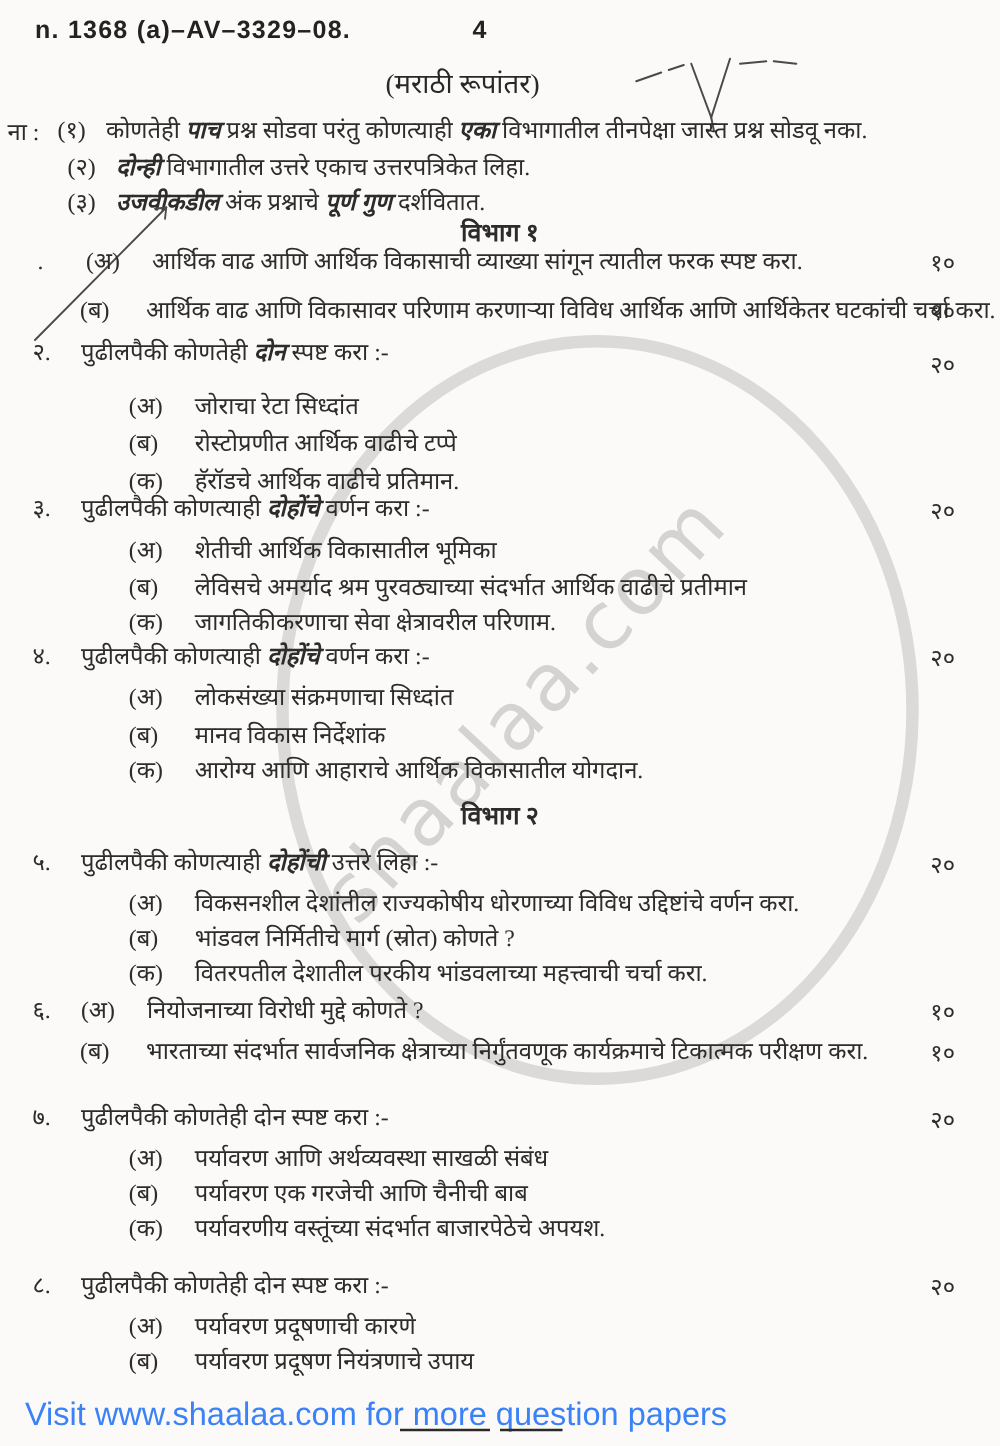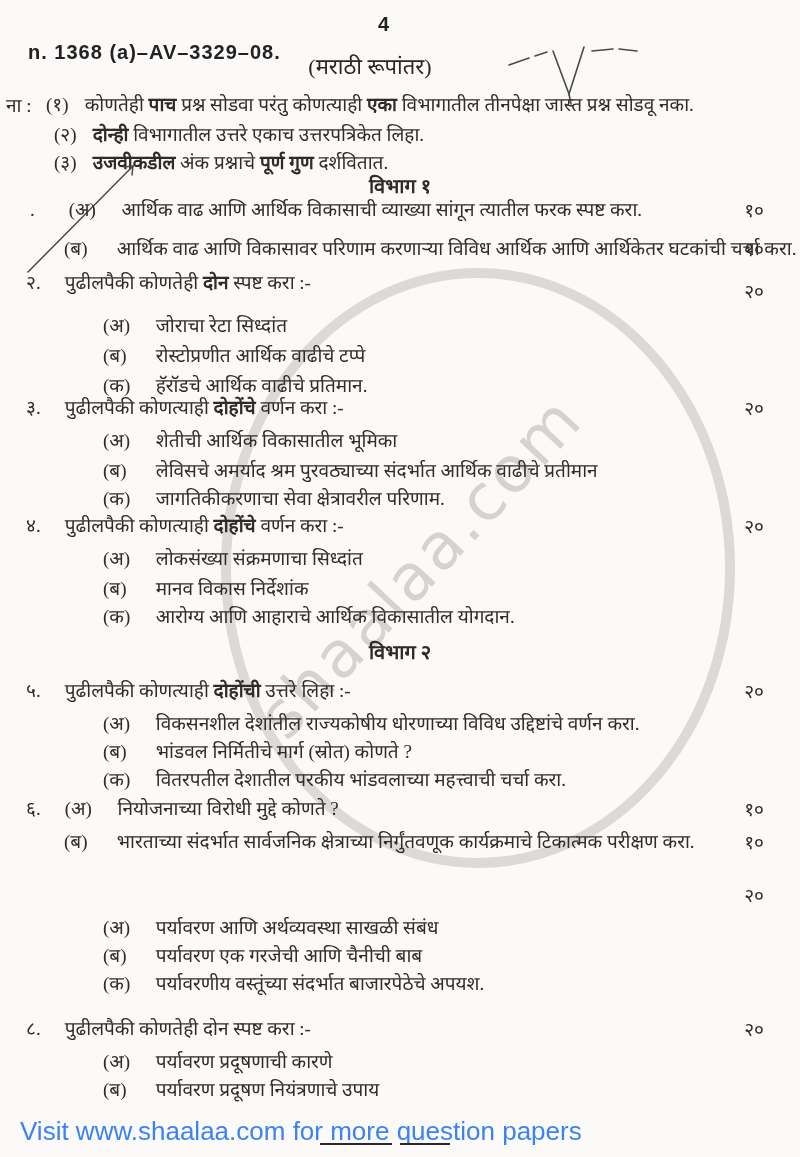--- a/index.html
+++ b/index.html
@@ -20,39 +20,38 @@
     font-family:"DejaVu Sans","Liberation Sans",sans-serif;
     font-size:64px;letter-spacing:3px;color:#d4d3d1;
     text-align:center;white-space:nowrap;pointer-events:none;
   }
   
   .docnum{
     position:absolute;left:28px;top:13px;
     font-family:"Liberation Sans","DejaVu Sans",sans-serif;
     font-weight:700;font-size:20px;letter-spacing:1px;color:#222;
     white-space:nowrap;
-    margin-top:28px;
   }
   .pagenum{
     position:absolute;left:378px;top:13px;
     font-family:"Liberation Sans","DejaVu Sans",sans-serif;
     font-weight:700;font-size:20px;color:#222;
   }
   .title{
     position:absolute;left:0;top:50px;width:740px;
     text-align:center;font-size:22px;color:#2a2826;
   }
   
   .row{position:absolute;white-space:nowrap;font-size:19px;line-height:26px;}
   .qnum{display:inline-block;min-width:34px;}
   .sublabel{display:inline-block;min-width:48px;}
   .marks{position:absolute;right:36px;font-size:19px;}
   .sec{position:absolute;left:0;width:800px;text-align:center;
        font-weight:700;font-size:20px;}
-  .b{font-weight:700;}
+  .b{font-weight:700;font-style:italic;}
   
   .instr-label{position:absolute;left:6px;font-size:19px;}
   
   .footer{
     position:absolute;left:20px;top:1116px;
     font-family:"Liberation Sans","DejaVu Sans",sans-serif;
     font-size:26px;color:#3b82f6;white-space:nowrap;
   }
   .footer-dash{
     position:absolute;left:320px;top:1143px;width:130px;height:2px;
@@ -201,20 +200,24 @@
     <span class="sublabel">(अ)</span>
     <span>नियोजनाच्या विरोधी मुद्दे कोणते ?</span>
   </div>
   <div class="marks" style="top:796px">१०</div>
   <div class="row" style="left:64px;top:829px">
     <span class="sublabel">(ब)</span>
     <span>भारताच्या संदर्भात सार्वजनिक क्षेत्राच्या निर्गुंतवणूक कार्यक्रमाचे टिकात्मक परीक्षण करा.</span>
   </div>
   <div class="marks" style="top:829px">१०</div>
 
+  <div class="row" style="left:26px;top:882px">
+    <span class="qnum">७.</span>
+    <span><span>पुढीलपैकी कोणतेही दोन स्पष्ट करा :-</span></span>
+  </div>
   <div class="marks" style="top:882px">२०</div>
   <div class="row" style="left:103px;top:915px">
     <span class="sublabel">(अ)</span>
     <span>पर्यावरण आणि अर्थव्यवस्था साखळी संबंध</span>
   </div>
   <div class="row" style="left:103px;top:943px">
     <span class="sublabel">(ब)</span>
     <span>पर्यावरण एक गरजेची आणि चैनीची बाब</span>
   </div>
   <div class="row" style="left:103px;top:971px">

